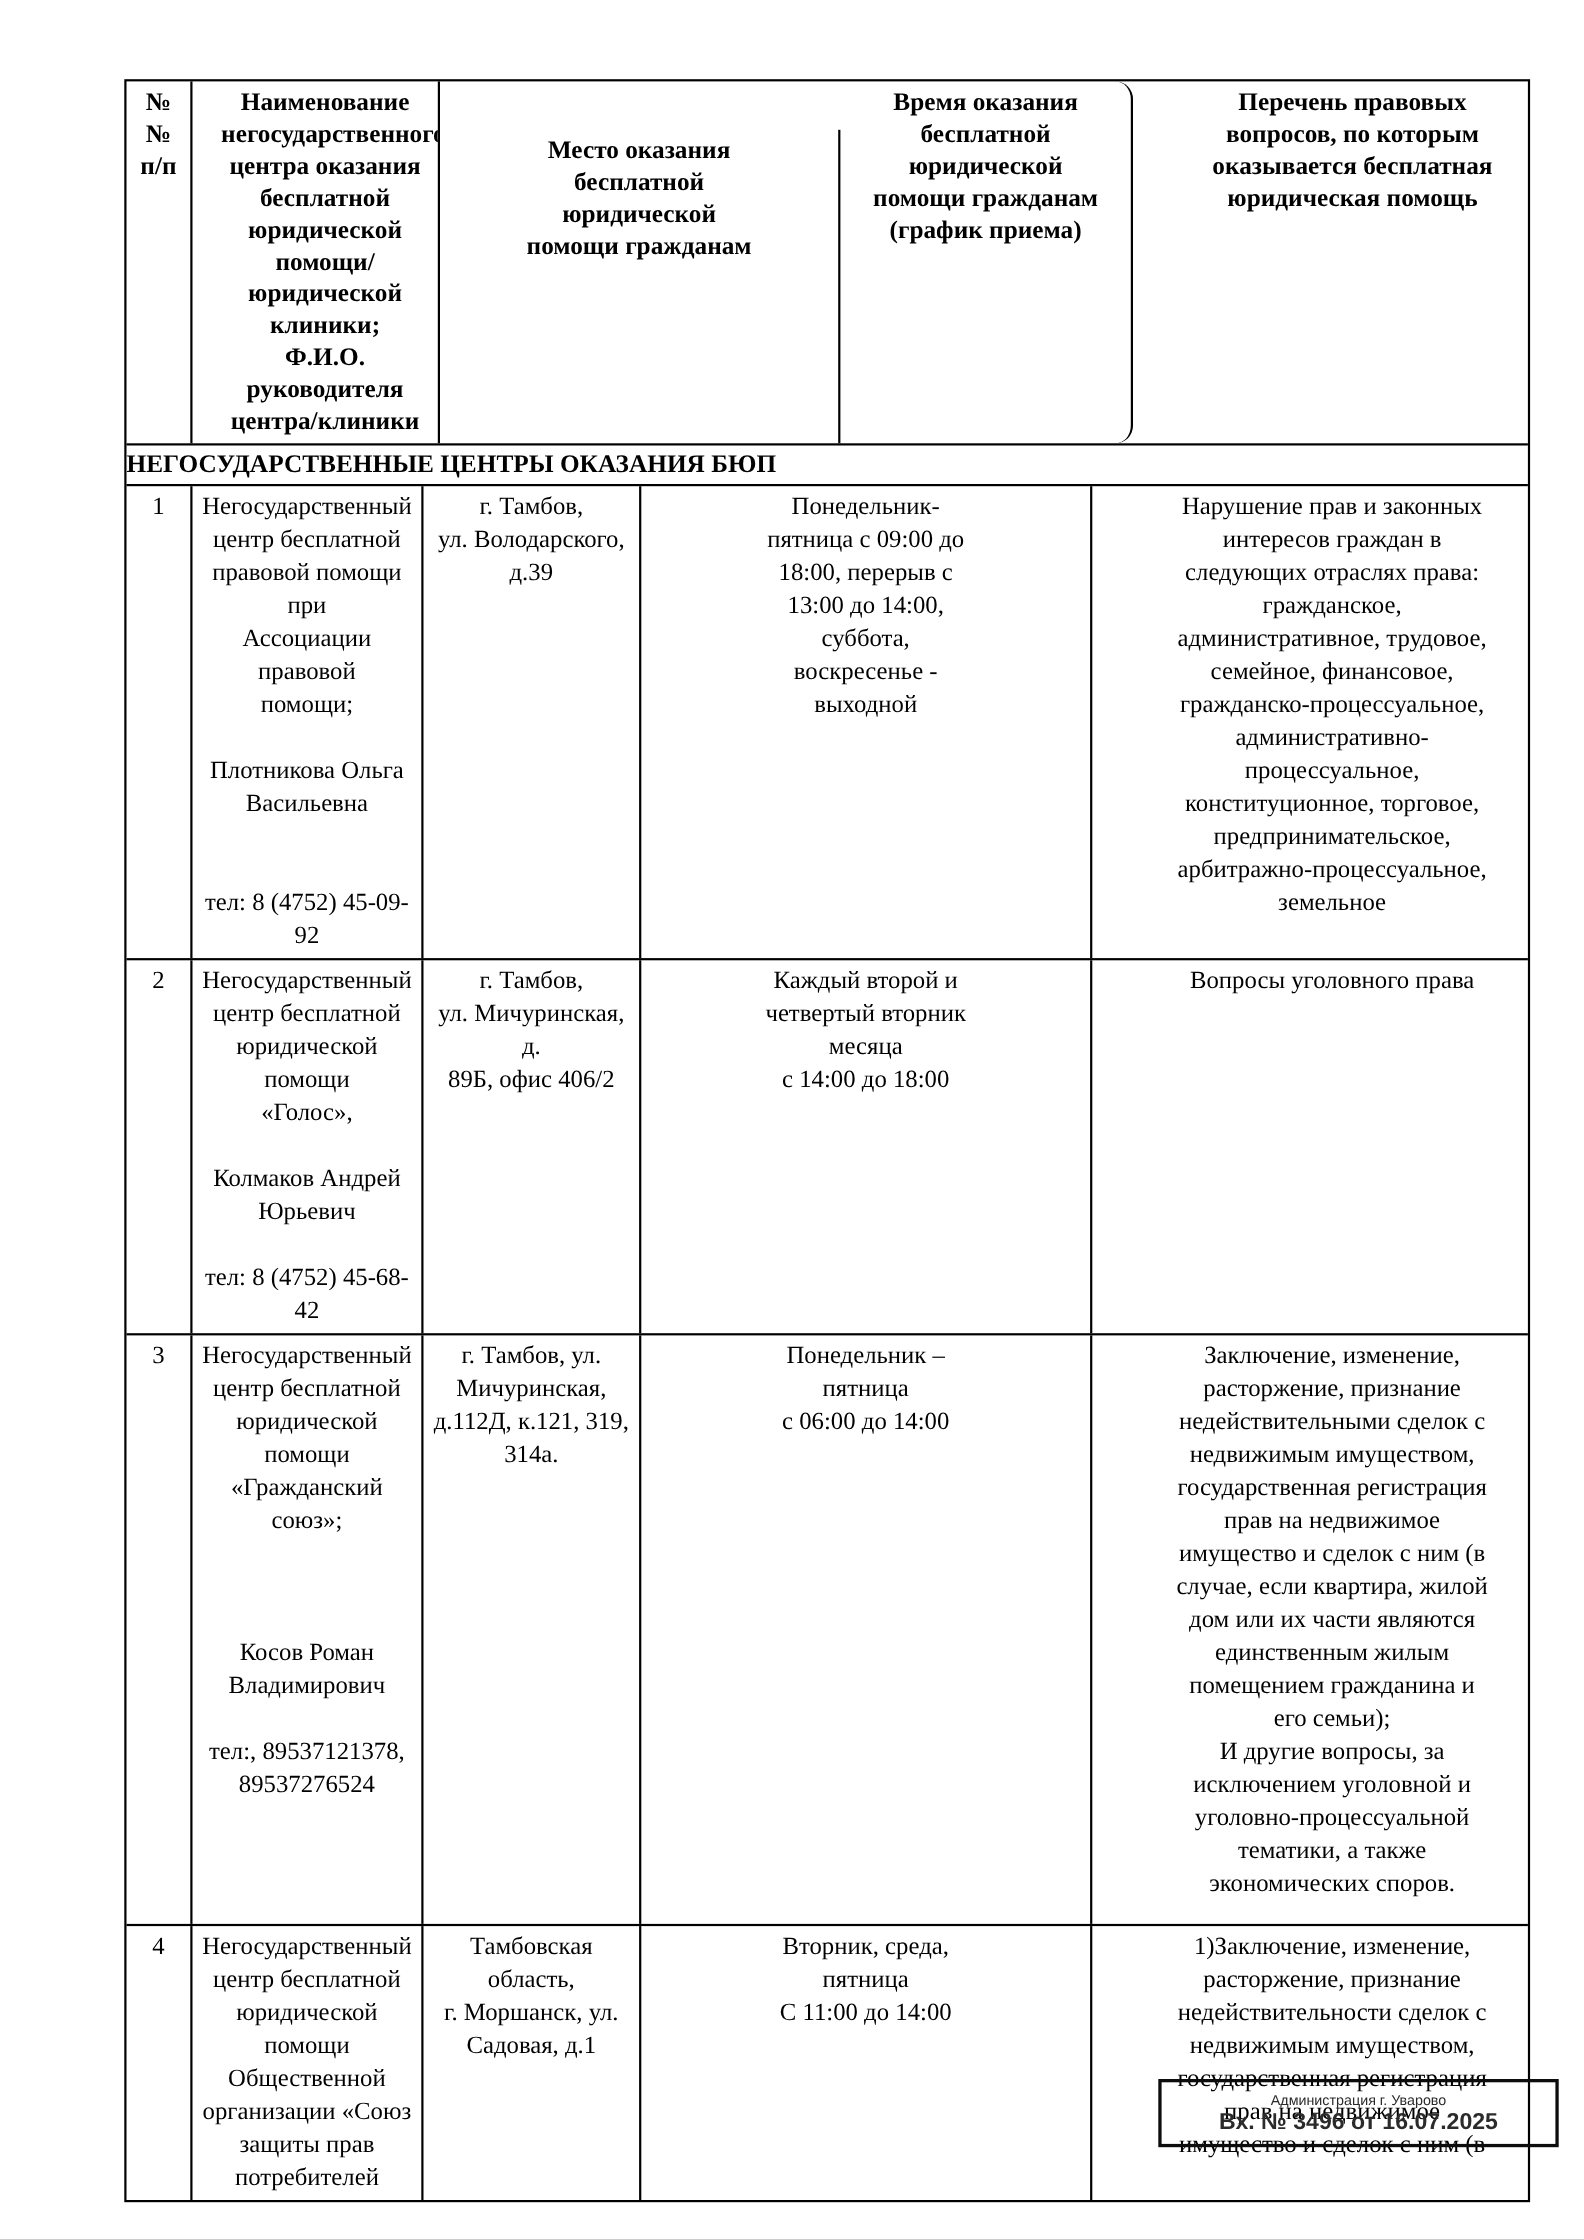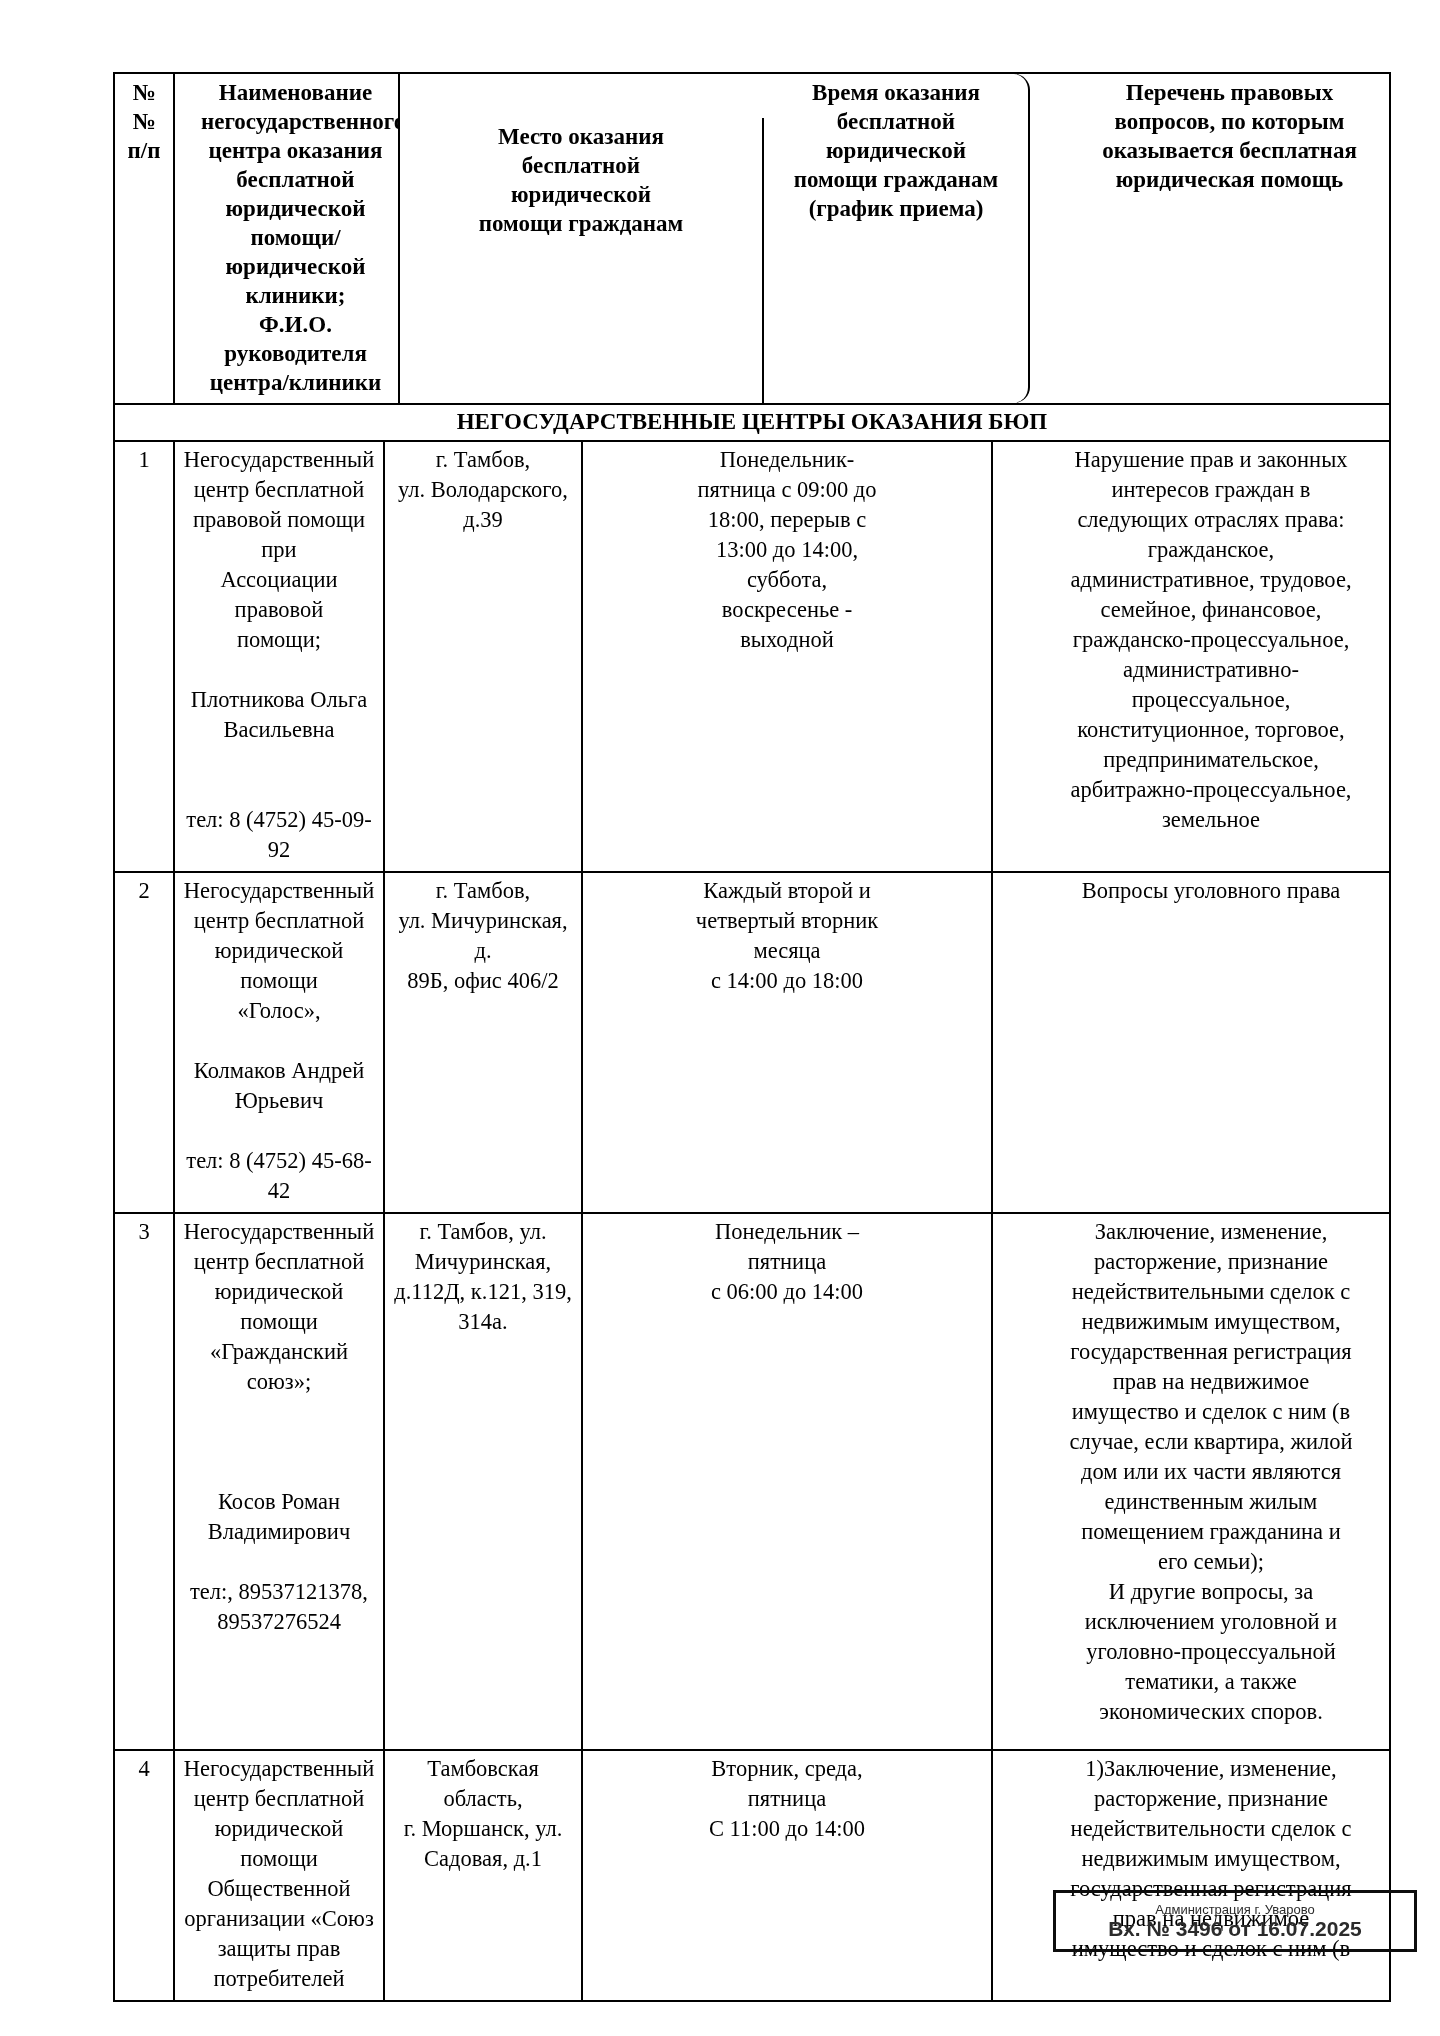--- a/index.html
+++ b/index.html
@@ -46,21 +46,21 @@
   
   .hrow{min-height:262px;}
   .hrow .cell{font-weight:bold;font-size:23px;line-height:29px;padding-top:4px;}
   .hrow .c1{width:60px;}
   .hrow .c2{width:225px;padding-left:26px;}
   .hrow .c3{width:364px;margin-top:44px;}
   .hrow .c4{width:266px;border-radius:16px;}
   
   .srow{
     border-bottom:2px solid #000;
-    text-align:center;
+    text-align:left;
     font-weight:bold;
     font-size:23px;
     line-height:33px;
     min-height:35px;
   }
   
   .brow .c1{width:60px;}
   .brow .c2{width:210px;}
   .brow .c3{width:198px;}
   .brow .c4{width:410px;}

